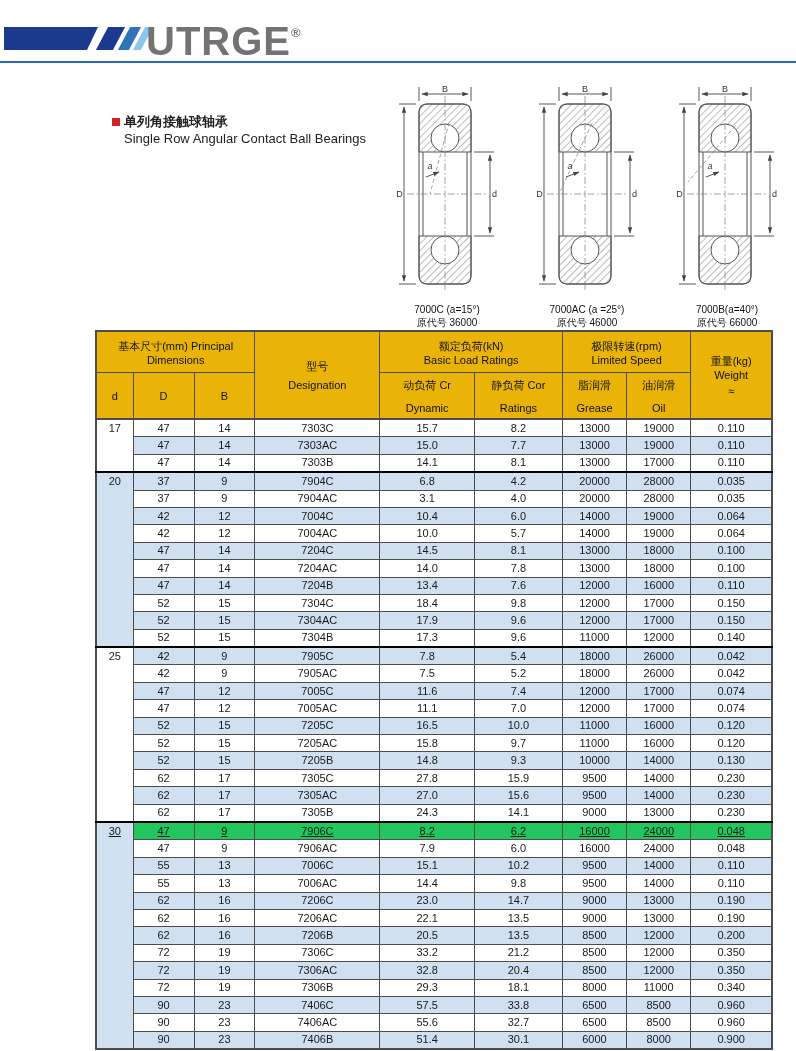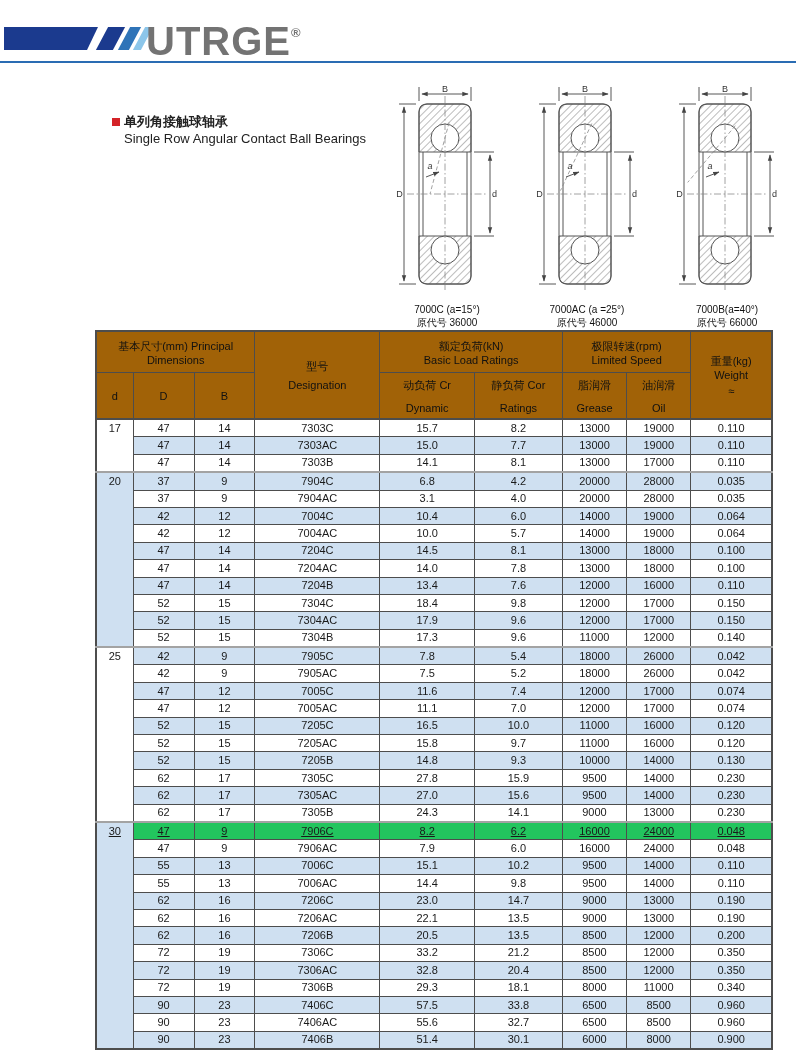--- a/index.html
+++ b/index.html
@@ -25,29 +25,29 @@
   .section .en{margin-left:12px;color:#222;}
   
   .diagrams{position:absolute;left:388px;top:84px;width:398px;display:flex;justify-content:space-between;}
   .diagram{width:118px;margin:0;text-align:center;}
   .diagram figcaption{font-size:10px;line-height:13px;color:#111;margin-top:3px;}
   
   .spec-table{position:absolute;left:95px;top:330px;width:678px;border-collapse:collapse;
     table-layout:fixed;font-size:11px;text-align:center;}
   .spec-table th,.spec-table td{border:1px solid #4d4d4d;padding:0 2px;}
   .spec-table{border:2px solid #4d4d4d;}
-  .spec-table thead th{background:#a16207;font-weight:normal;color:#111;}
+  .spec-table thead th{background:#eab308;font-weight:normal;color:#111;}
   .spec-table thead tr:first-child th{height:40px;}
   .spec-table thead tr:last-child th{height:45px;}
   .spec-table thead{border-bottom:2px solid #4d4d4d;}
   .sub-gap{margin-top:9px;}
   .desig-gap{margin-top:5px;}
   .wt-gap{margin-top:4px;}
   .spec-table tbody td{height:16.4px;line-height:1;}
-  .spec-table tbody tr.group-start td{border-top:2px solid #a3a3a3;}
+  .spec-table tbody tr.group-start td{border-top:2px solid #000000;}
   .spec-table td.dcell{vertical-align:top;padding-top:3px;}
 </style>
 </head>
 <body>
 
 <div class="logo-bar"></div>
 <div class="stripe s1"></div>
 <div class="stripe s2"></div>
 <div class="stripe s3"></div>
 <div class="brand"><span>UTRGE</span><sup>®</sup></div>

